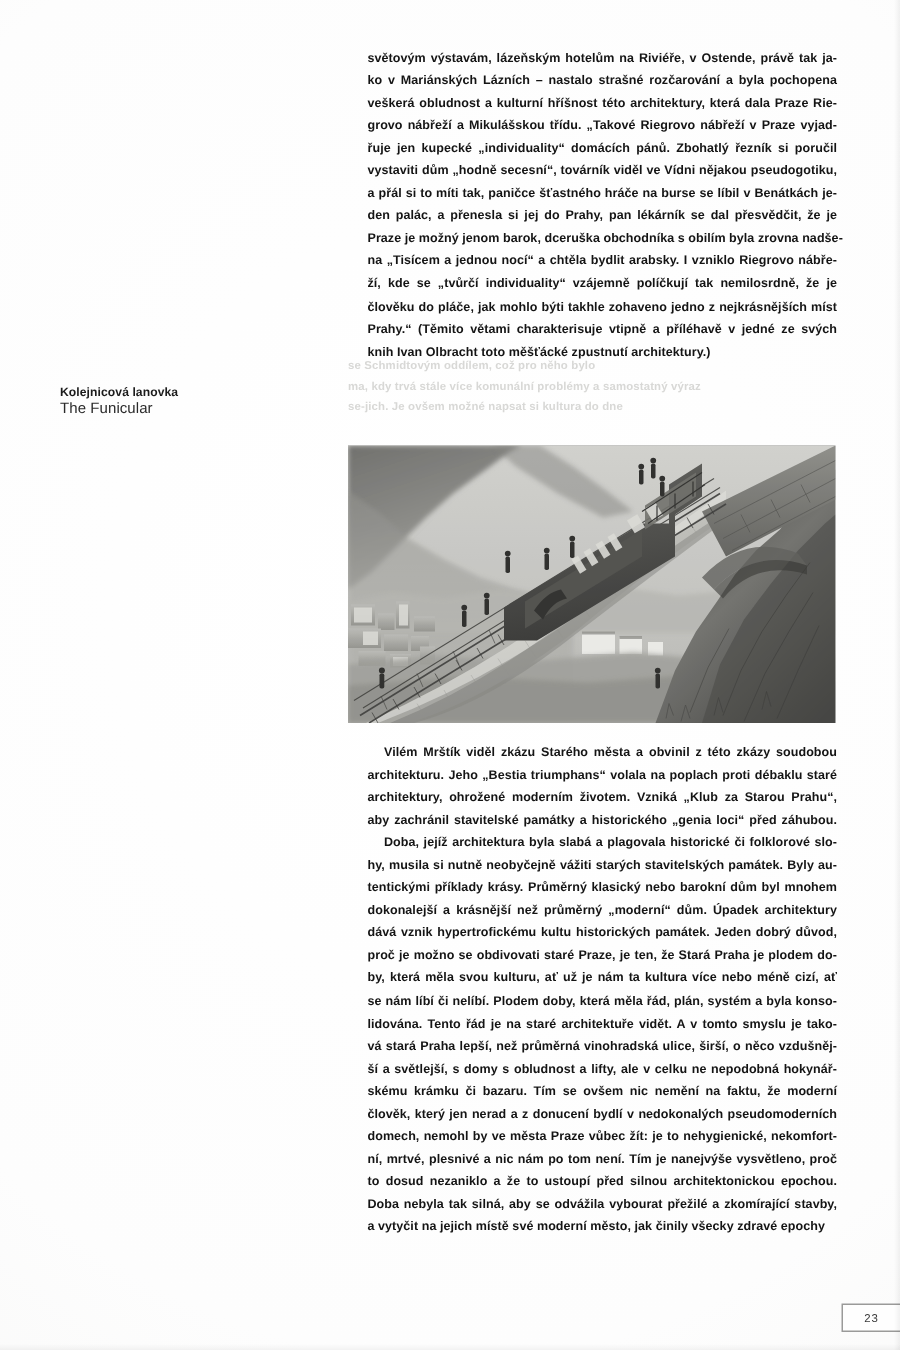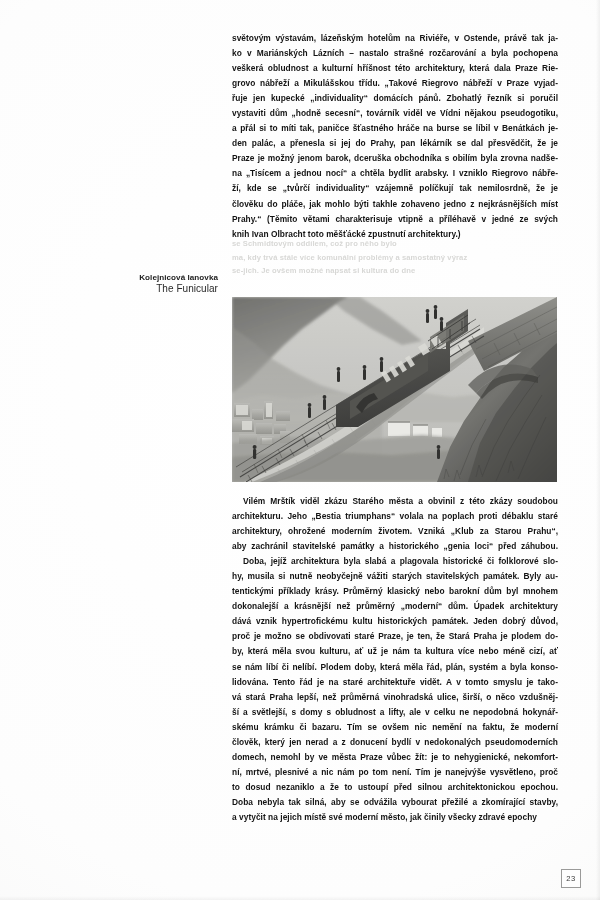--- a/index.html
+++ b/index.html
@@ -38,23 +38,23 @@
     user-select: none;
     filter: blur(.35px);
   }
   .ghost-1 { top: 237px; }
   .ghost-line { display: block; white-space: nowrap; overflow: hidden; }
 
   
   #caption {
     position: absolute;
     left: 40px;
-    top: 272px;
+    top: 256px;
     width: 178px;
-    text-align: right;
+    text-align: left;
     color: #1c1c1c;
   }
   #caption .cap-cz {
     font-size: 8.1px;
     font-weight: 700;
     line-height: 11px;
     letter-spacing: .05px;
   }
   #caption .cap-en {
     font-size: 10px;
@@ -90,33 +90,34 @@
   }
   #text-top { top: 31px; }
   #text-bottom { top: 494px; }
 
   .tline {
     display: block;
     white-space: nowrap;
     text-align: justify;
     text-align-last: justify;
     height: 15.05px;
+    margin-left: 13px;
   }
   .tline.last {
     text-align: center;
     text-align-last: left;
   }
   .tline > span.pad { display: inline-block; width: 11px; }
 
   
   #pagenum {
     position: absolute;
     left: 561px;
     top: 869px;
-    width: 20px;
+    width: 40px;
     height: 19px;
     border: 1px solid #9a9a99;
     box-sizing: border-box;
     display: flex;
     align-items: center;
     justify-content: center;
     font-size: 7.6px;
     font-weight: 400;
     color: #3a3a3a;
     letter-spacing: .6px;

